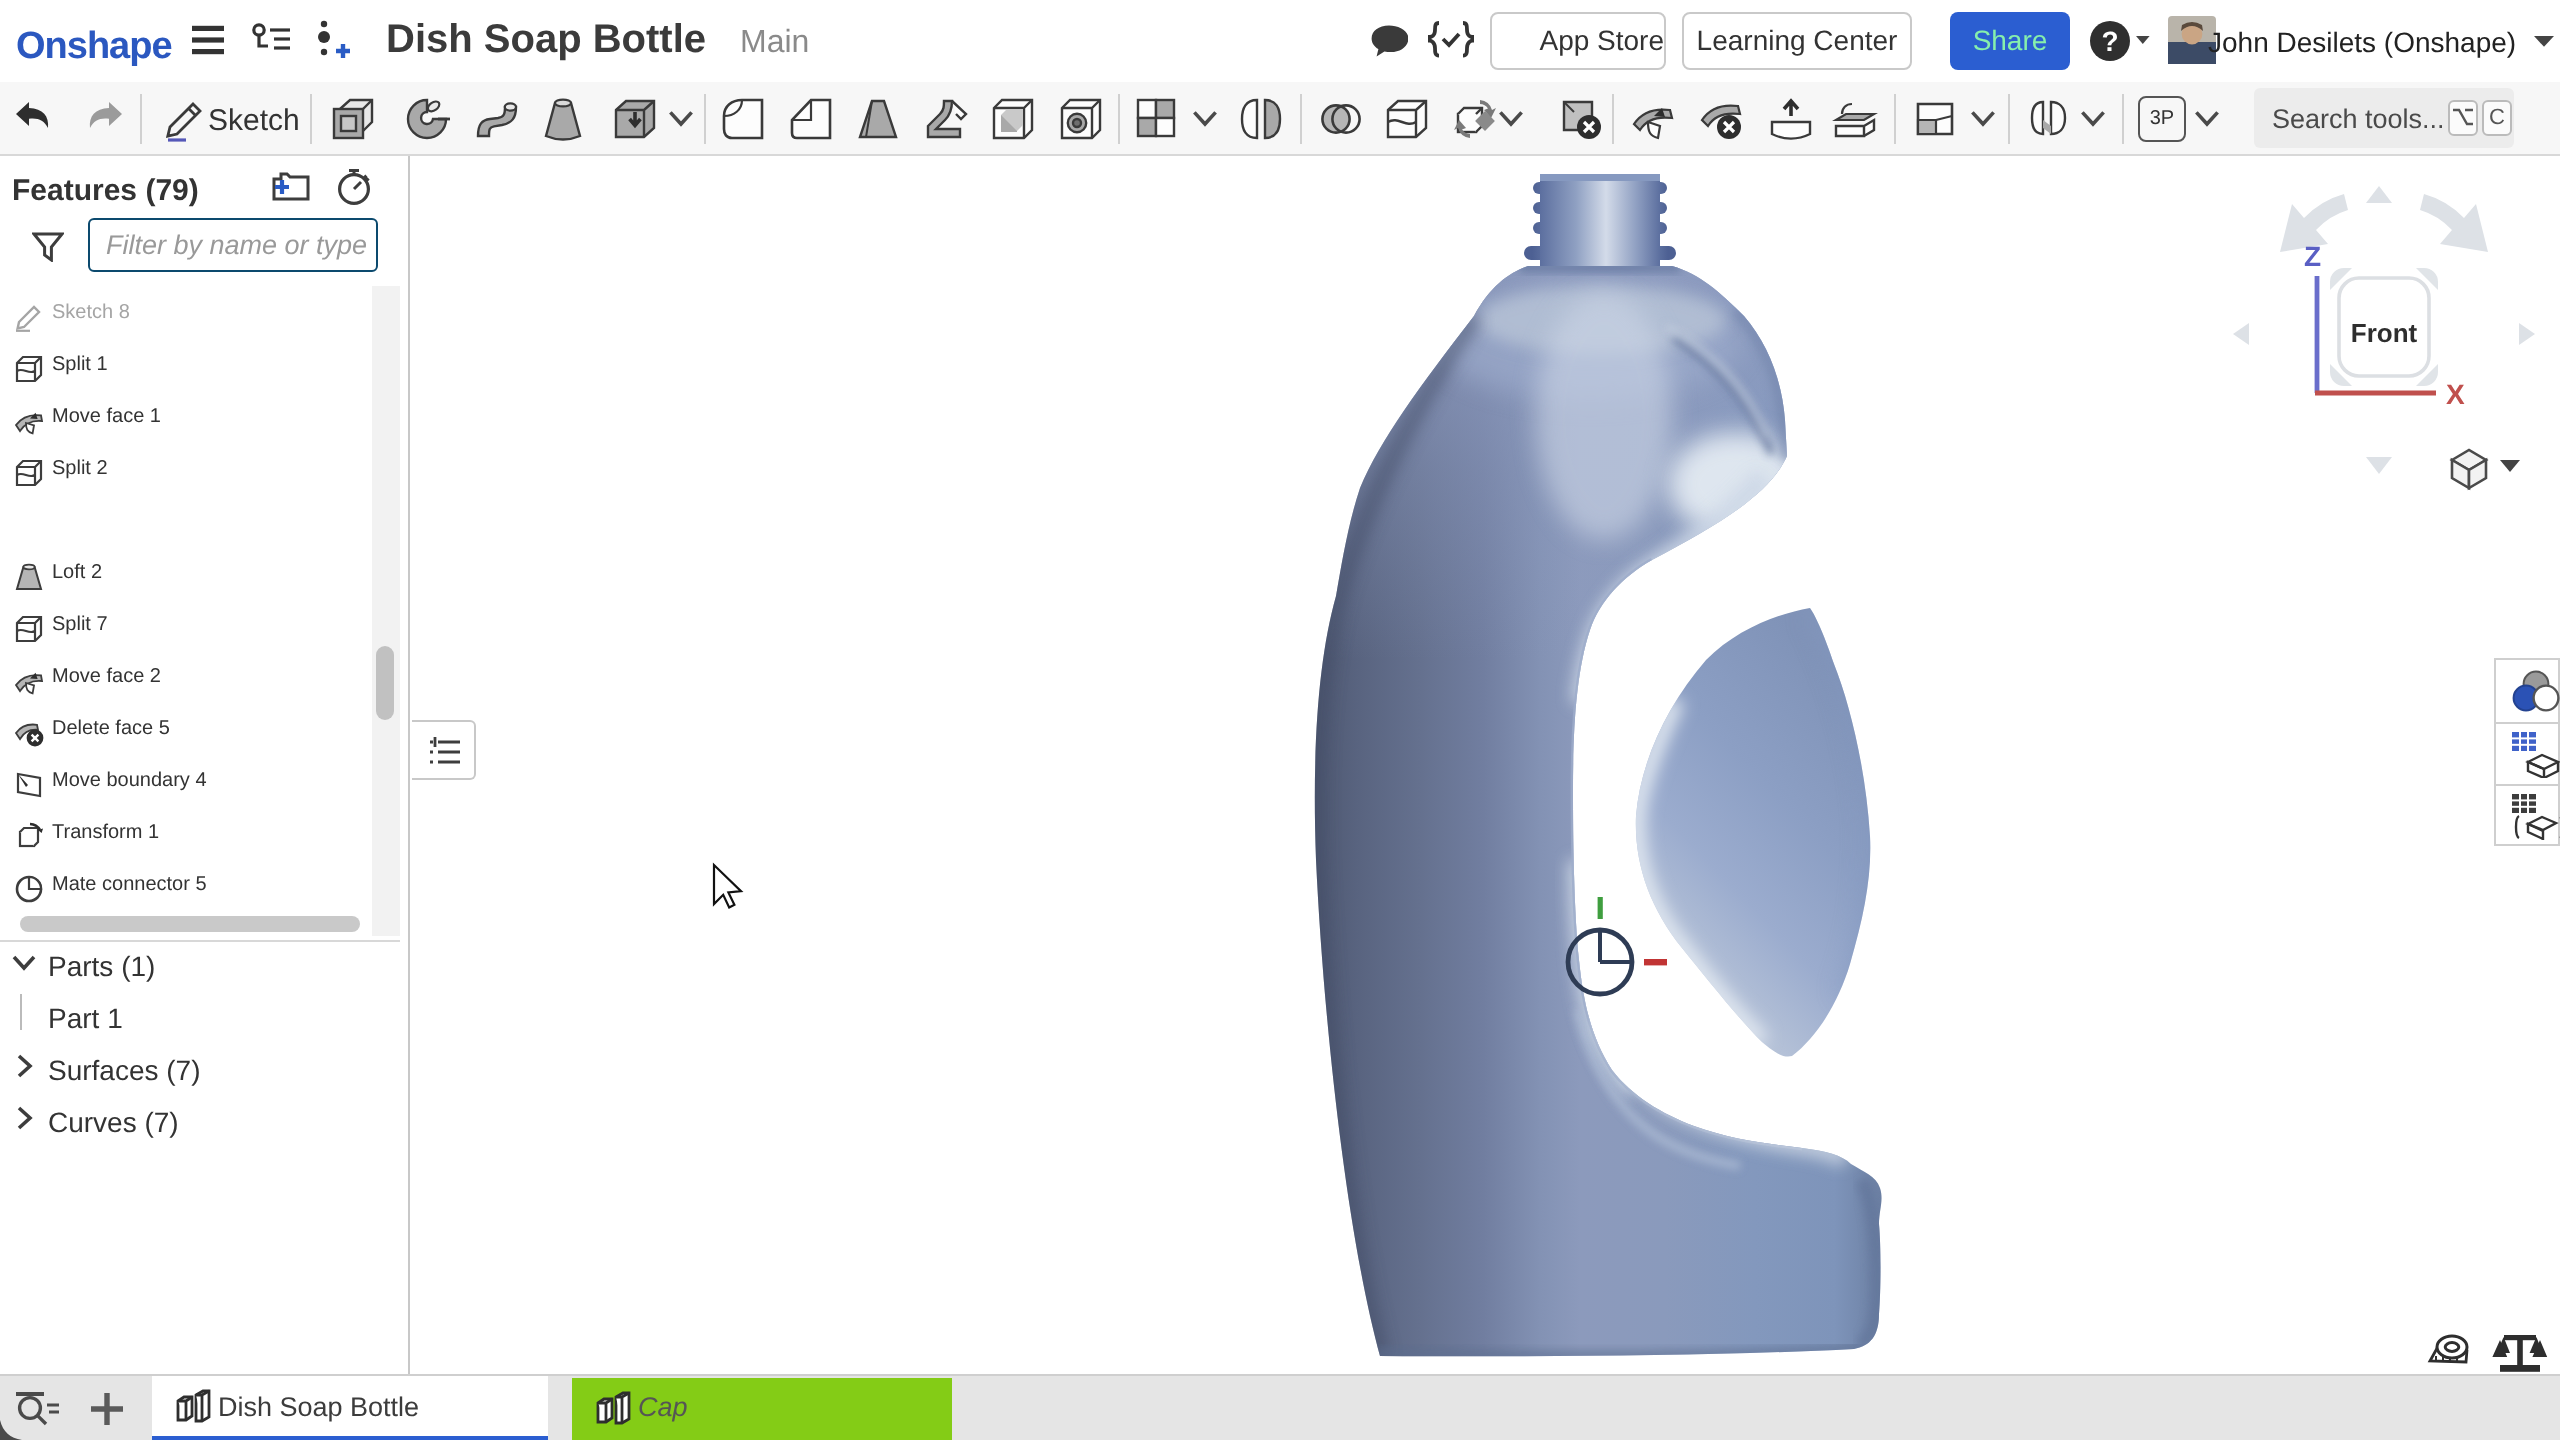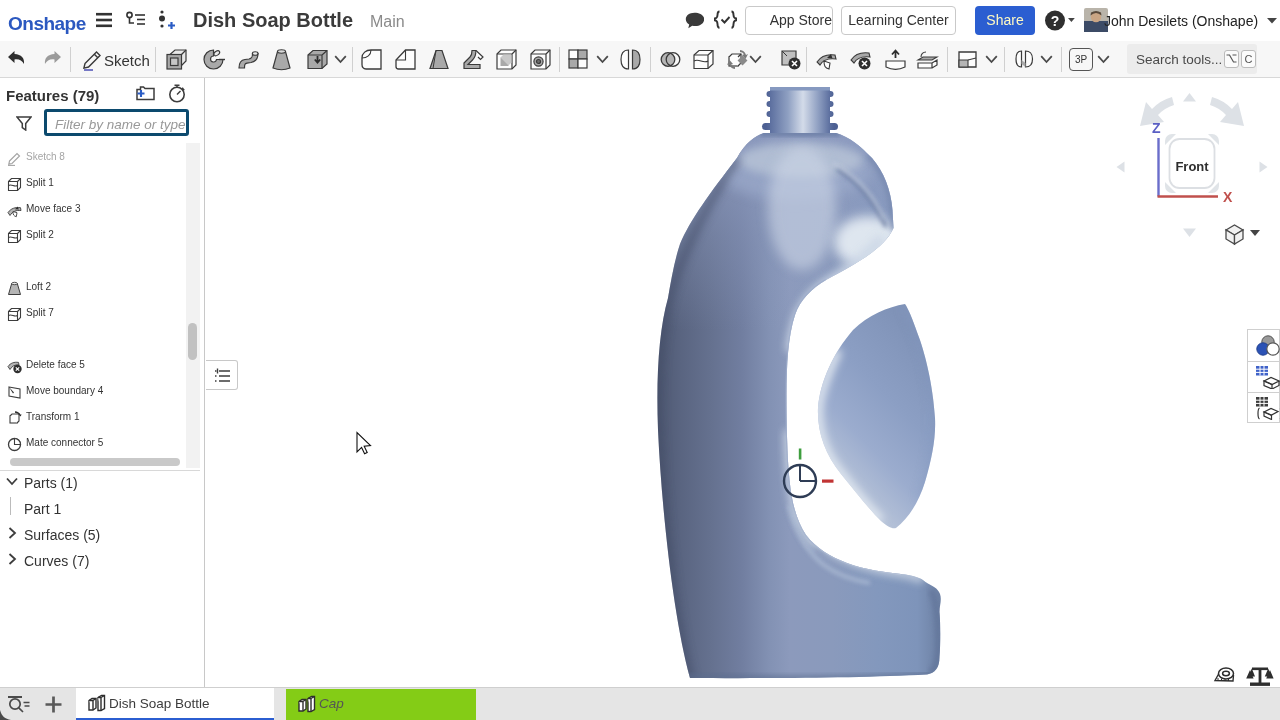--- a/index.html
+++ b/index.html
@@ -9,36 +9,36 @@
   #app { position:relative; width:1280px; height:720px; }
 
   
   #header { position:absolute; left:0; top:0; width:1280px; height:41px; background:#fff; }
   #logo { position:absolute; left:8px; top:13px; font-size:19px; font-weight:bold; color:#2b58c0; letter-spacing:-0.5px; }
   #doctitle { position:absolute; left:193px; top:9px; font-size:20px; font-weight:bold; color:#3b3b3b; }
   #docver { position:absolute; left:370px; top:13px; font-size:16px; color:#8a8a8a; }
   .hbtn { position:absolute; top:6px; height:29px; border:1px solid #c9c9c9; border-radius:4px; background:#fff;
      font-size:14px; color:#333; line-height:27px; text-align:center; }
   #sharebtn { position:absolute; top:6px; left:975px; width:60px; height:29px; background:#2b5ed1; border-radius:4px;
-     color:#fef9c3; font-size:14px; line-height:29px; text-align:center; }
+     color:#86efac; font-size:14px; line-height:29px; text-align:center; }
   #username { position:absolute; left:1104px; top:13px; font-size:14px; color:#222; }
 
   
   #toolbar { position:absolute; left:0; top:41px; width:1280px; height:37px; background:#f7f7f7; border-bottom:1px solid #d8d8d8; }
   .tdiv { position:absolute; top:6px; width:1px; height:25px; background:#d0d0d0; }
   .ticon { position:absolute; top:7px; }
   #searchbox { position:absolute; left:1127px; top:3px; width:130px; height:30px; background:#ececec; border-radius:3px; }
   #searchbox .stext { position:absolute; left:9px; top:8px; font-size:13.5px; color:#4a4a4a; }
   .kcap { position:absolute; top:6px; width:15px; height:18px; border:1px solid #bbb; border-radius:3px; background:#fbfbfb;
      font-size:11px; color:#555; text-align:center; line-height:16px; }
 
   
   #lpanel { position:absolute; left:0; top:78px; width:205px; height:610px; background:#fff; border-right:1px solid #c8c8c8; }
   #ftitle { position:absolute; left:6px; top:9px; font-size:15px; font-weight:bold; color:#333; }
-  #filterbox { position:absolute; left:44px; top:31px; width:145px; height:27px; border:3px solid #0c4a6e; border-radius:3px; background:#fff; }
+  #filterbox { position:absolute; left:44px; top:31px; width:145px; height:27px; border:1px solid #0c4a6e; border-radius:3px; background:#fff; }
   #filterbox span { position:absolute; left:8px; top:5px; font-style:italic; color:#999; font-size:13.5px; }
   .fitem { position:absolute; left:0; width:186px; height:26px; font-size:10px; color:#333;padding-left:12px; }
   .fitem .lbl { position:absolute; left:26px; top:5px; }
   .fitem svg { position:absolute; left:7px; top:5px; }
   .gray { color:#a5a5a5; }
   #vscroll { position:absolute; left:186px; top:65px; width:14px; height:325px; background:#f2f2f2; }
   #vthumb { position:absolute; left:188px; top:245px; width:9px; height:37px; background:#c1c1c1; border-radius:5px; }
   #hthumb { position:absolute; left:10px; top:380px; width:170px; height:8px; background:#c9c9c9; border-radius:4px; }
   #listsep { position:absolute; left:0; top:392px; width:200px; height:1px; background:#d8d8d8; }
 
@@ -560,21 +560,21 @@
           </g>
         </svg>
         <span class="lbl">Split 1</span>
       </div>
     <div class="fitem" style="top:120px">
         <svg width="15" height="15" viewBox="0 0 15 15">
           <path d="M1 9.5 C4 5.5 8 4 13.5 4.7 L14 7.5 C9 7 5.5 8.5 3 12.5z" fill="#b5b5b5" stroke="#3d3d3d" stroke-width="0.9"></path>
           <path d="M6 8.5 l4 1.2 -0.7 4 c-2.6-0.7-3.3-2-3.3-5.2z" fill="#fff" stroke="#3d3d3d" stroke-width="0.9"></path>
           <path d="M8 6.2 l2.8-2.8 1 3.1z" fill="#2e2e2e"></path>
         </svg>
-        <span class="lbl">Move face 3</span>
+        <span class="lbl">Move face 1</span>
       </div>
     <div class="fitem" style="top:146px">
         <svg width="15" height="15" viewBox="0 0 15 15">
           <g stroke="#3d3d3d" stroke-width="1.1" fill="none">
             <path d="M1.5 4.5 L4.5 1.5 H13.5 V10.5 L10.5 13.5 H1.5z" fill="#fff"></path>
             <path d="M1.5 4.5 H10.5 V13.5 M10.5 4.5 L13.5 1.5"></path>
             <path d="M1.5 8.5 C4.5 6.5 7.5 10.5 10.5 8.5"></path>
           </g>
         </svg>
         <span class="lbl">Split 2</span>
@@ -588,20 +588,28 @@
       </div>
     <div class="fitem" style="top:224px">
         <svg width="15" height="15" viewBox="0 0 15 15">
           <g stroke="#3d3d3d" stroke-width="1.1" fill="none">
             <path d="M1.5 4.5 L4.5 1.5 H13.5 V10.5 L10.5 13.5 H1.5z" fill="#fff"></path>
             <path d="M1.5 4.5 H10.5 V13.5 M10.5 4.5 L13.5 1.5"></path>
             <path d="M1.5 8.5 C4.5 6.5 7.5 10.5 10.5 8.5"></path>
           </g>
         </svg>
         <span class="lbl">Split 7</span>
+      </div>
+    <div class="fitem" style="top:250px">
+        <svg width="15" height="15" viewBox="0 0 15 15">
+          <path d="M1 9.5 C4 5.5 8 4 13.5 4.7 L14 7.5 C9 7 5.5 8.5 3 12.5z" fill="#b5b5b5" stroke="#3d3d3d" stroke-width="0.9"></path>
+          <path d="M6 8.5 l4 1.2 -0.7 4 c-2.6-0.7-3.3-2-3.3-5.2z" fill="#fff" stroke="#3d3d3d" stroke-width="0.9"></path>
+          <path d="M8 6.2 l2.8-2.8 1 3.1z" fill="#2e2e2e"></path>
+        </svg>
+        <span class="lbl">Move face 2</span>
       </div>
     <div class="fitem" style="top:276px">
         <svg width="16" height="15" viewBox="0 0 16 15">
           <path d="M1 7.5 C3.5 4 7 2.8 11.5 3.4 L12 5.9 C8 5.5 5 7 3 10.5z" fill="#b5b5b5" stroke="#3d3d3d" stroke-width="0.9"></path>
           <circle cx="10.5" cy="10" r="4.2" fill="#2e2e2e"></circle>
           <path d="M8.8 8.3 l3.4 3.4 M12.2 8.3 l-3.4 3.4" stroke="#fff" stroke-width="1.2"></path>
         </svg>
         <span class="lbl">Delete face 5</span>
       </div>
     <div class="fitem" style="top:302px">
@@ -635,21 +643,21 @@
 
     <svg class="abs" style="left:6px;top:399px" width="12" height="9" viewBox="0 0 12 9">
         <path d="M1 1.5 l5 5.5 5-5.5" fill="none" stroke="#3d3d3d" stroke-width="1.8"></path>
       </svg>
     <div class="abs" style="left:24px;top:397px;font-size:14px;color:#333">Parts (1)</div>
     <div class="abs" style="left:10px;top:419px;width:1px;height:18px;background:#bbb"></div>
     <div class="abs" style="left:24px;top:423px;font-size:14px;color:#333">Part 1</div>
     <svg class="abs" style="left:8px;top:449px" width="9" height="12" viewBox="0 0 9 12">
         <path d="M1.5 1 l5.5 5-5.5 5" fill="none" stroke="#3d3d3d" stroke-width="1.8"></path>
       </svg>
-    <div class="abs" style="left:24px;top:449px;font-size:14px;color:#333">Surfaces (5)</div>
+    <div class="abs" style="left:24px;top:449px;font-size:14px;color:#333">Surfaces (7)</div>
     <svg class="abs" style="left:8px;top:475px" width="9" height="12" viewBox="0 0 9 12">
         <path d="M1.5 1 l5.5 5-5.5 5" fill="none" stroke="#3d3d3d" stroke-width="1.8"></path>
       </svg>
     <div class="abs" style="left:24px;top:475px;font-size:14px;color:#333">Curves (7)</div>
   </div>
   <div class="abs" style="left:206px;top:360px;width:32px;height:30px;background:#fff;border:1px solid #c8c8c8;border-left:none;border-radius:0 3px 3px 0;">
     <svg class="abs" style="left:8px;top:7px" width="17" height="16" viewBox="0 0 17 16">
         <g stroke="#3d3d3d" stroke-width="1.4" fill="none">
           <path d="M5 3 h11 M5 8 h11 M5 13 h11"></path>
           <path d="M1 3 h1.5 M1 8 h1.5 M1 13 h1.5"></path>

